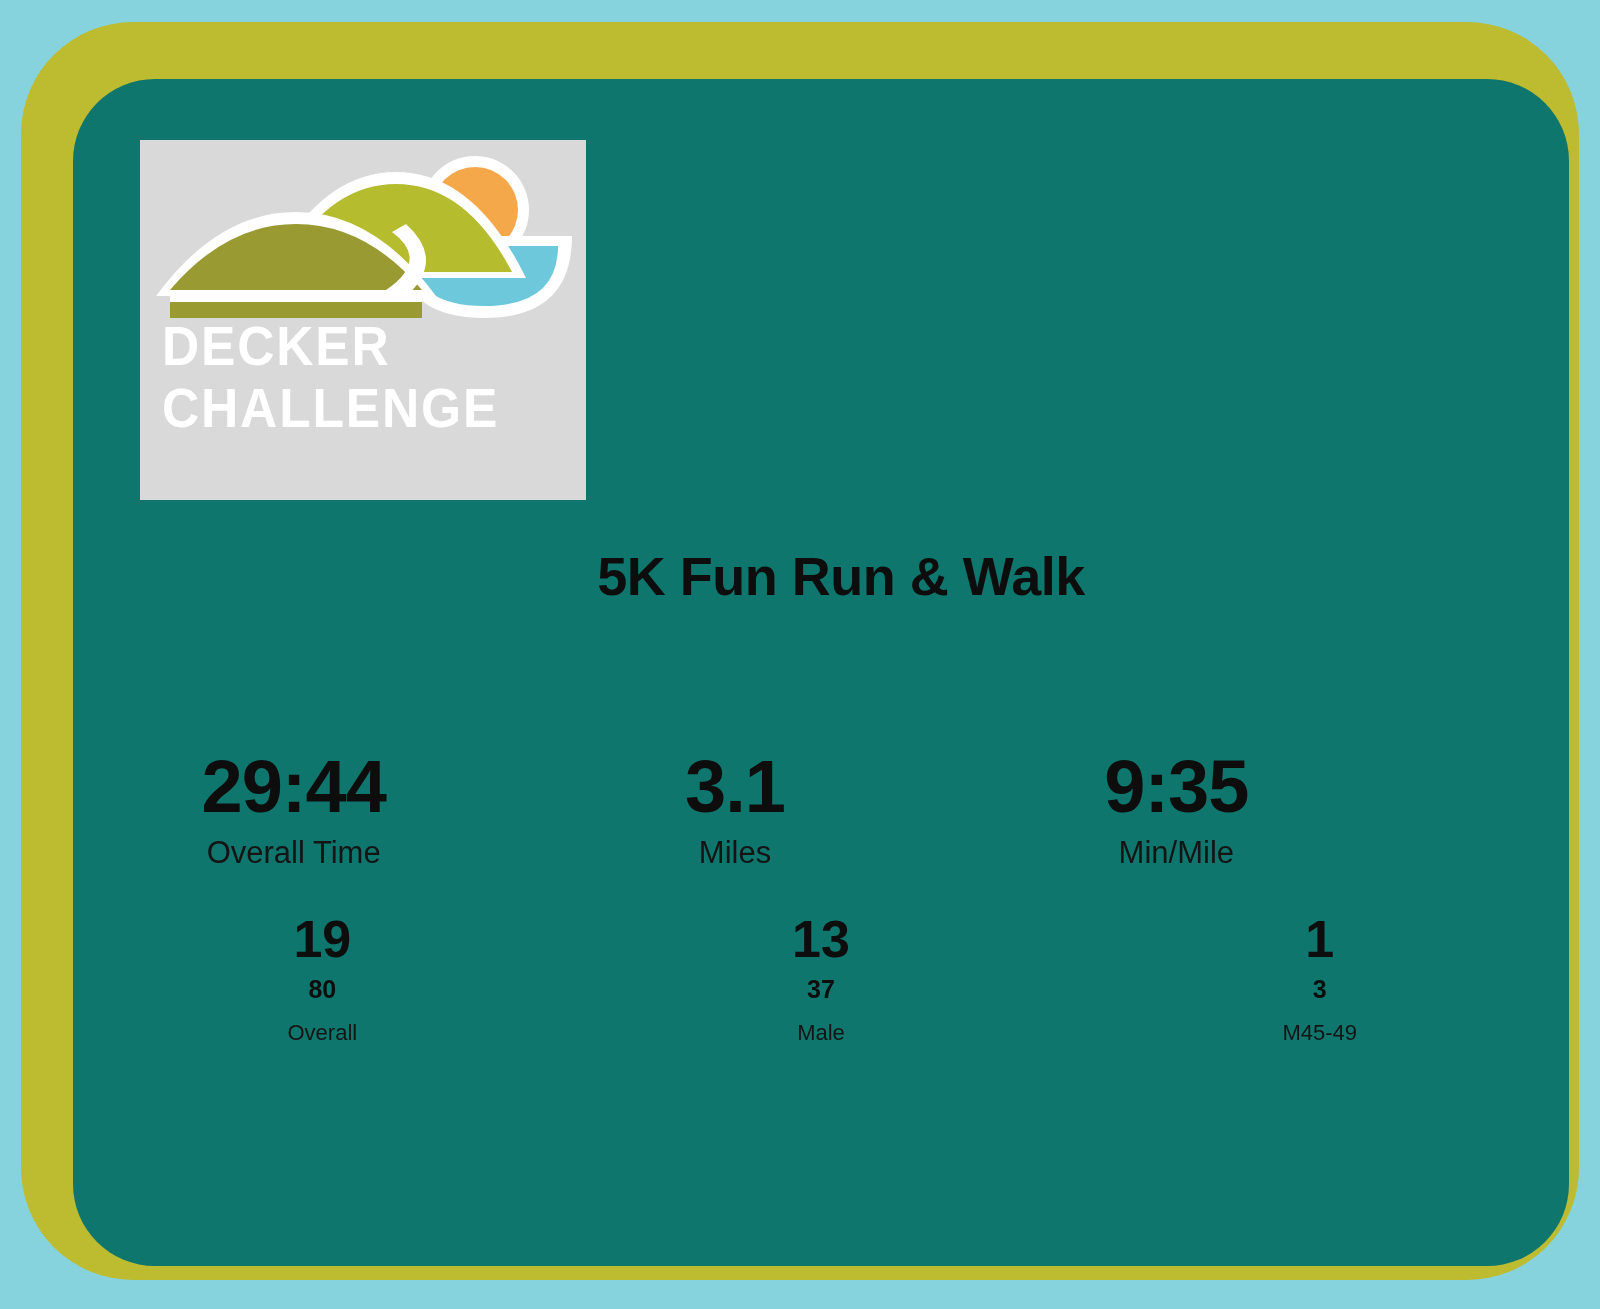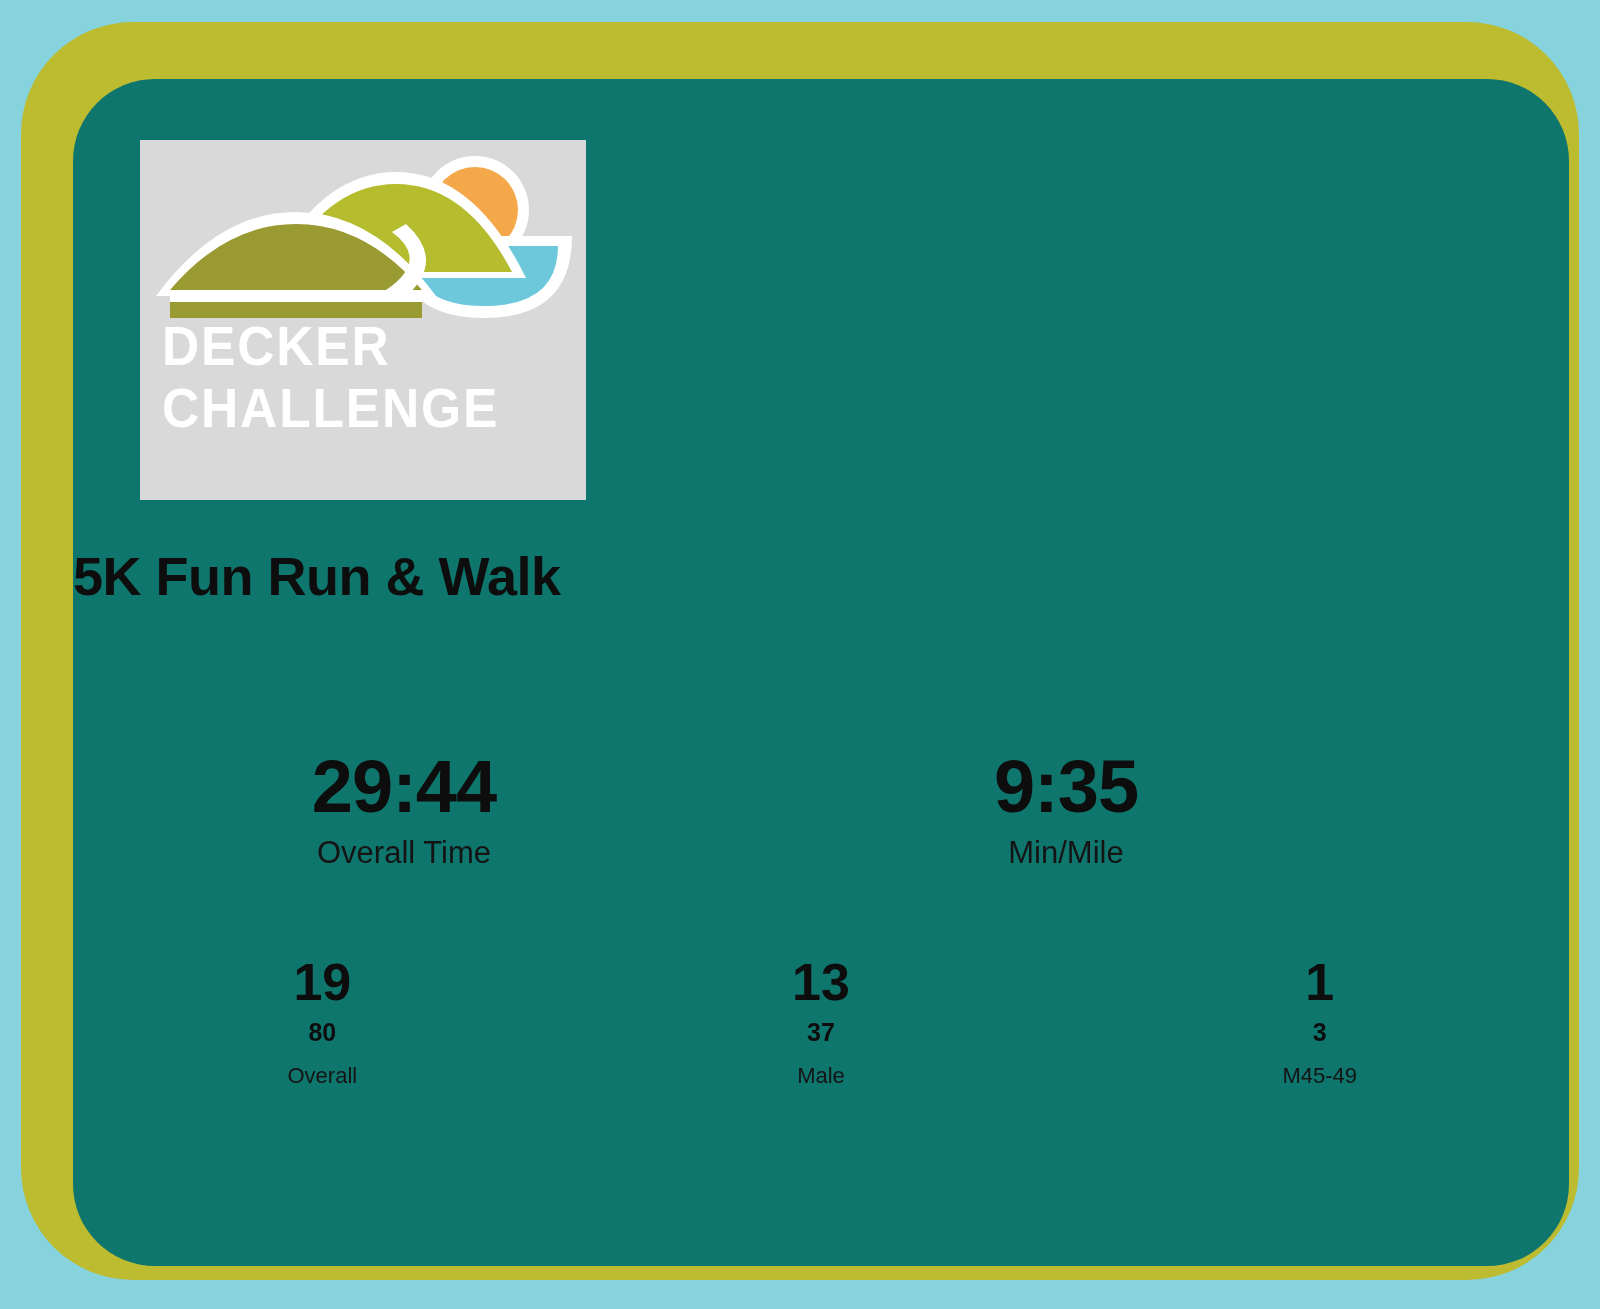--- a/index.html
+++ b/index.html
@@ -80,25 +80,26 @@
     transform: scaleX(0.92);
     transform-origin: left center;
   }
 
   
   #event-title {
     position: absolute;
     left: 0;
     top: 466px;
     width: 1496px;
-    text-align: left;
+    text-align: center;
     font-size: 54px;
     font-weight: 700;
     color: #0d0d0d;
     letter-spacing: -0.5px;
+    padding-left: 20px;
   }
   #athlete-name {
     position: absolute;
     left: 0;
     top: 537px;
     width: 1496px;
     text-align: center;
     font-size: 82px;
     font-weight: 700;
     color: #0d0d0d;
@@ -112,21 +113,20 @@
     top: 665px;
     width: 1324px;
     display: flex;
   }
   #stats-secondary {
     position: absolute;
     left: 0;
     top: 830px;
     width: 1496px;
     display: flex;
-    margin-top: 43px;
   }
   .stat-col {
     flex: 1 1 0;
     text-align: center;
   }
   .stat-value {
     font-size: 74px;
     font-weight: 700;
     color: #0d0d0d;
     line-height: 86px;
@@ -196,20 +196,24 @@
 
       <div id="event-title">5K Fun Run &amp; Walk</div>
 
       <div id="stats-primary">
 
         <div class="stat-col">
           <div class="stat-value">29:44</div>
           <div class="stat-label">Overall Time</div>
         </div>
 
+        <div class="stat-col">
+          <div class="stat-value">3.1</div>
+          <div class="stat-label">Miles</div>
+        </div>
 
         <div class="stat-col">
           <div class="stat-value">9:35</div>
           <div class="stat-label">Min/Mile</div>
         </div>
       </div>
 
       <div id="stats-secondary">
 
         <div class="stat-col">

